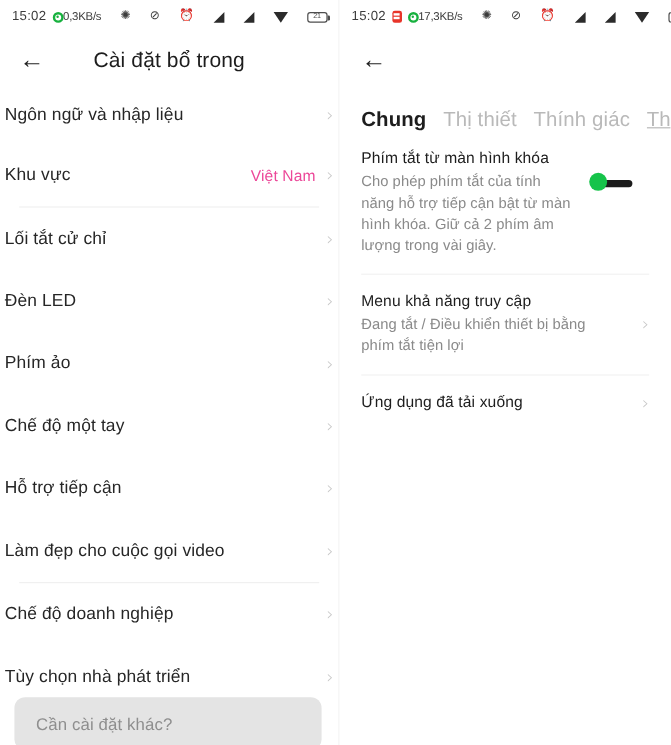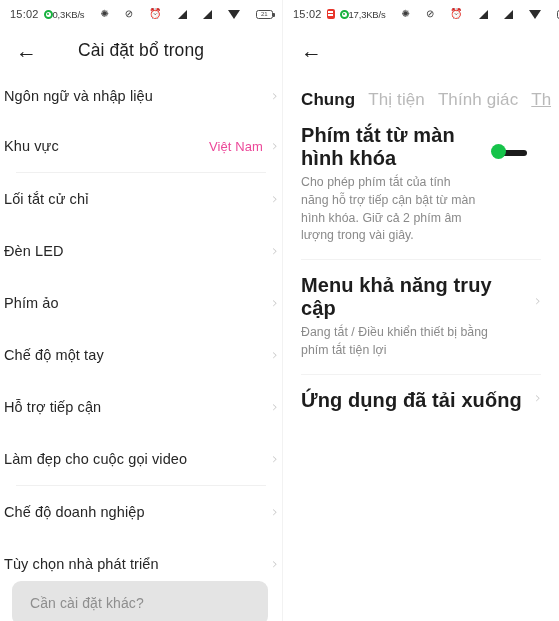--- a/index.html
+++ b/index.html
@@ -102,29 +102,30 @@
     display: flex; align-items: center; padding: 0 18px;
   }
   .searchcard span { font-size: 14px; color: #8e8e8e; letter-spacing: .1px; }
 
   
   .header-right { height: 44px; display: flex; align-items: center; padding: 0 18px; }
   .tabs {
     display: flex; align-items: flex-end; gap: 13px;
     padding: 6px 0 0 18px; height: 38px; overflow: hidden;
     white-space: nowrap;
+    justify-content: space-between;
   }
   .tab { font-size: 17px; color: #b9b9b9; letter-spacing: .1px; cursor: pointer; }
   .tab.active { color: #1d1d1d; font-weight: 700; }
   .tab.clipped { overflow: hidden; text-decoration: underline; }
 
   .block { padding: 14px 18px 14px 18px; display: flex; align-items: flex-start; }
   .block-text { flex: 1; padding-right: 12px; }
   .block-title { font-size: 15px; color: #1d1d1d; margin-bottom: 4px; letter-spacing: .1px; }
-  .block-title.big { font-size: 20px; font-weight: bold; }
+  .block-title.big { font-size: 13px; }
   .block-sub {
     font-size: 12.3px; color: #8a8a8a; line-height: 1.45; letter-spacing: .05px;
     max-width: 212px;
   }
   .toggle {
     width: 36px; height: 13px; position: relative; margin-top: 22px; margin-right: 14px;
     cursor: pointer;
   }
   .toggle .bar {
     position: absolute; left: 10px; top: 3.5px;
@@ -244,21 +245,21 @@
         <span class="batt">21</span>
       </div>
     </div>
 
     <div class="header-right">
       <span class="back">←</span>
     </div>
 
     <div class="tabs">
       <span class="tab active">Chung</span>
-      <span class="tab">Thị tiện</span>
+      <span class="tab">Thị thiết</span>
       <span class="tab">Thính giác</span>
       <span class="tab clipped">Th</span>
     </div>
 
     <div class="block">
       <div class="block-text">
         <div class="block-title big">Phím tắt từ màn hình khóa</div>
         <div class="block-sub">Cho phép phím tắt của tính năng hỗ trợ tiếp cận bật từ màn hình khóa. Giữ cả 2 phím âm lượng trong vài giây.</div>
       </div>
       <div class="toggle">

